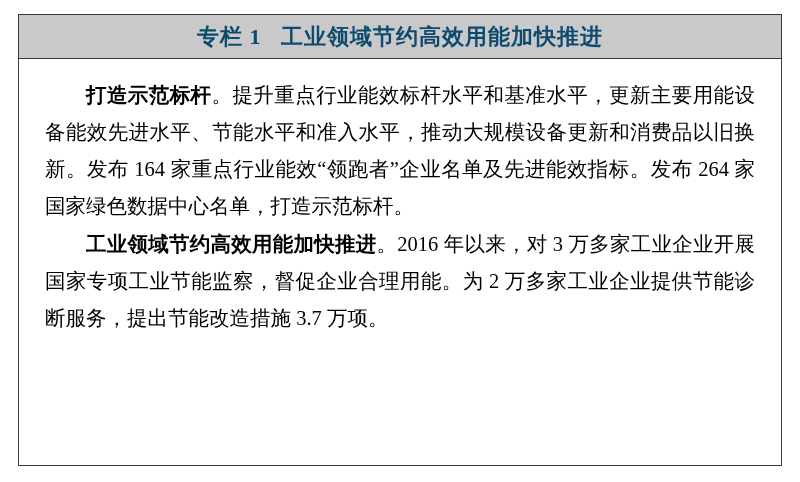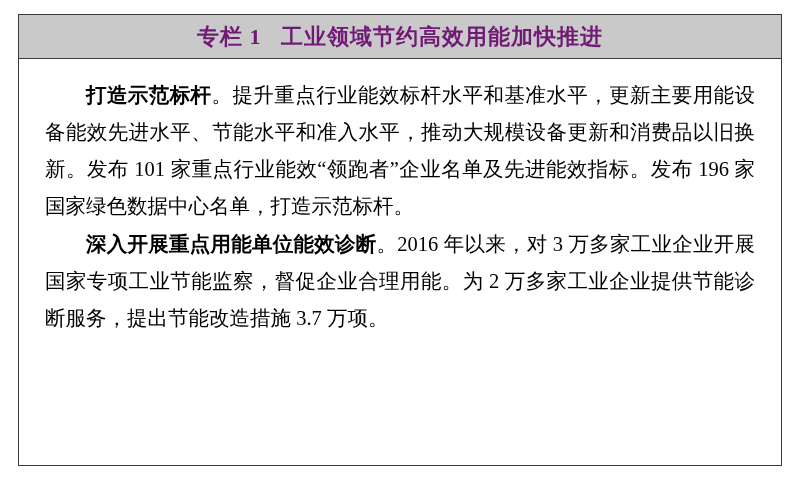--- a/index.html
+++ b/index.html
@@ -28,21 +28,21 @@
     background: #c9c9c9;
     border-bottom: 1px solid #3a3a3a;
     display: flex;
     align-items: center;
     justify-content: center;
     box-sizing: border-box;
   }
   .box-title {
     font-size: 22px;
     font-weight: bold;
-    color: #701a75;
+    color: #0c4a6e;
     letter-spacing: 1px;
     white-space: pre;
     text-align: right;
   }
   .box-body {
     padding: 18px 26px 10px 26px;
     box-sizing: border-box;
   }
   .para {
     font-size: 20.5px;
@@ -61,19 +61,19 @@
 </style>
 </head>
 <body>
 
 <div class="box">
   <div class="box-header">
     <div class="box-title">专栏 1   工业领域节约高效用能加快推进</div>
   </div>
   <div class="box-body">
 
-    <p class="para"><span class="lead">打造示范标杆</span><span>。提升重点行业能效标杆水平和基准水平，更新主要用能设备能效先进水平、节能水平和准入水平，推动大规模设备更新和消费品以旧换新。发布 101 家重点行业能效“领跑者”企业名单及先进能效指标。发布 196 家国家绿色数据中心名单，打造示范标杆。</span></p>
+    <p class="para"><span class="lead">打造示范标杆</span><span>。提升重点行业能效标杆水平和基准水平，更新主要用能设备能效先进水平、节能水平和准入水平，推动大规模设备更新和消费品以旧换新。发布 164 家重点行业能效“领跑者”企业名单及先进能效指标。发布 264 家国家绿色数据中心名单，打造示范标杆。</span></p>
 
 
-    <p class="para"><span class="lead">深入开展重点用能单位能效诊断</span><span>。2016 年以来，对 3 万多家工业企业开展国家专项工业节能监察，督促企业合理用能。为 2 万多家工业企业提供节能诊断服务，提出节能改造措施 3.7 万项。</span></p>
+    <p class="para"><span class="lead">工业领域节约高效用能加快推进</span><span>。2016 年以来，对 3 万多家工业企业开展国家专项工业节能监察，督促企业合理用能。为 2 万多家工业企业提供节能诊断服务，提出节能改造措施 3.7 万项。</span></p>
 
   </div>
 </div>
 
 </body></html>

